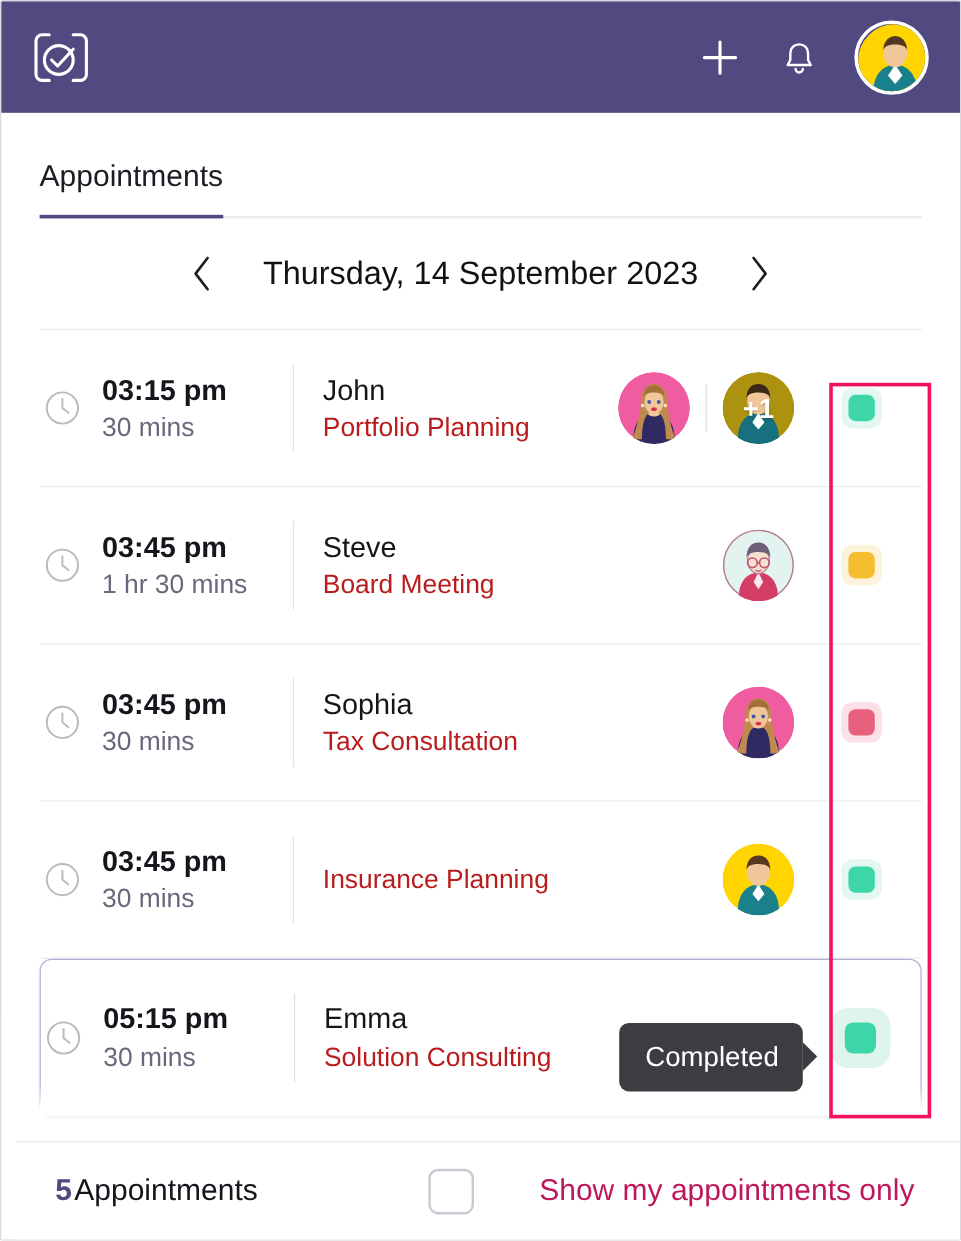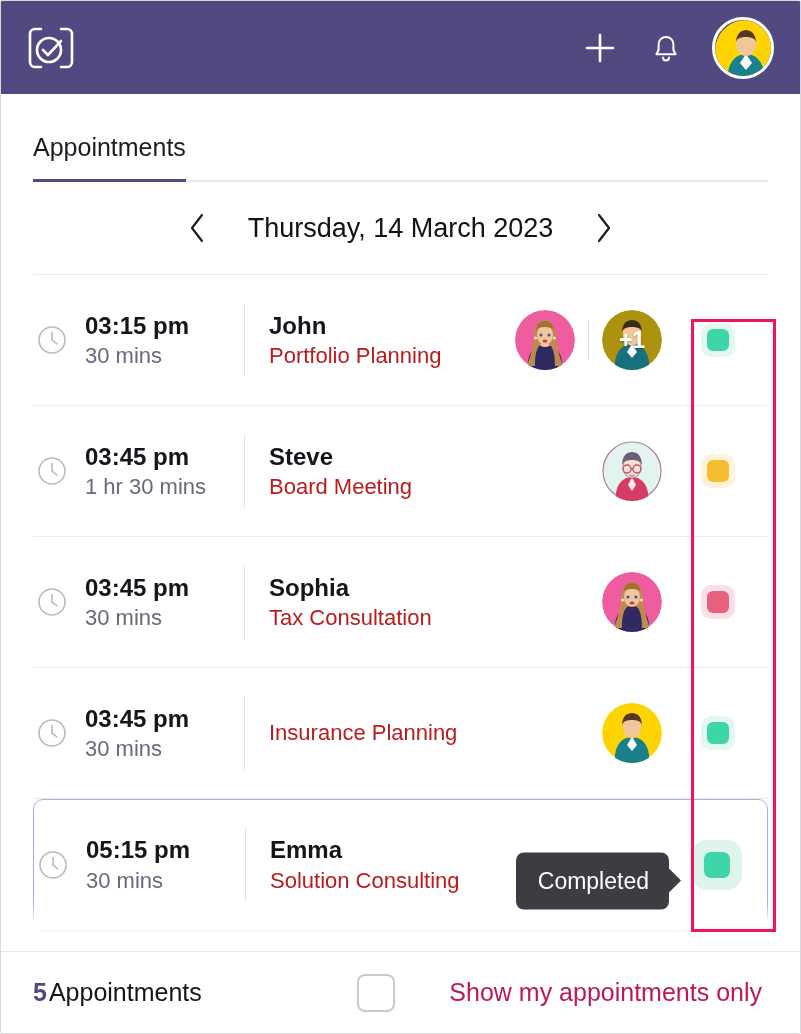--- a/index.html
+++ b/index.html
@@ -164,21 +164,21 @@
     padding-left: 24px;
     display: flex;
     flex-direction: column;
     justify-content: center;
     height: 74px;
     min-width: 0;
     flex: 1;
   }
   .detail-name {
     font-size: 24px;
-    font-weight: bold;
+    font-weight: normal;
     color: #15151c;
     line-height: 1.32;
     white-space: nowrap;
   }
   .detail-service {
     font-size: 22px;
     color: #b91c1c;
     line-height: 1.32;
     white-space: nowrap;
   }
@@ -274,21 +274,21 @@
     width: 85px;
     height: 613px;
     border: 3px solid #f4115f;
     pointer-events: none;
     z-index: 60;
   }
 
   
   .footer {
     position: absolute;
-    left: 0; right: 0; bottom: 0;
+    left: 13px; right: 0; bottom: 0;
     height: 82px;
     background: #ffffff;
     border-top: 1px solid #e7e7ec;
     display: flex;
     align-items: center;
     padding: 0 38px 0 32px;
   }
   .count-text {
     font-size: 25px;
     color: #15151c;
@@ -363,21 +363,21 @@
       <div class="tab active">Appointments</div>
     </div>
   </div>
 
   <div class="datenav">
     <button class="datenav-arrow">
       <svg width="20" height="32" viewBox="0 0 20 32" fill="none">
         <path d="M15 3 L5 16 L15 29" stroke="#1c1c24" stroke-width="2.2" stroke-linecap="round" stroke-linejoin="round"></path>
       </svg>
     </button>
-    <div class="datenav-label">Thursday, 14 March 2023</div>
+    <div class="datenav-label">Thursday, 14 September 2023</div>
     <button class="datenav-arrow">
       <svg width="20" height="32" viewBox="0 0 20 32" fill="none">
         <path d="M5 3 L15 16 L5 29" stroke="#1c1c24" stroke-width="2.2" stroke-linecap="round" stroke-linejoin="round"></path>
       </svg>
     </button>
   </div>
 
   <div class="list">
 
     <div class="row">

